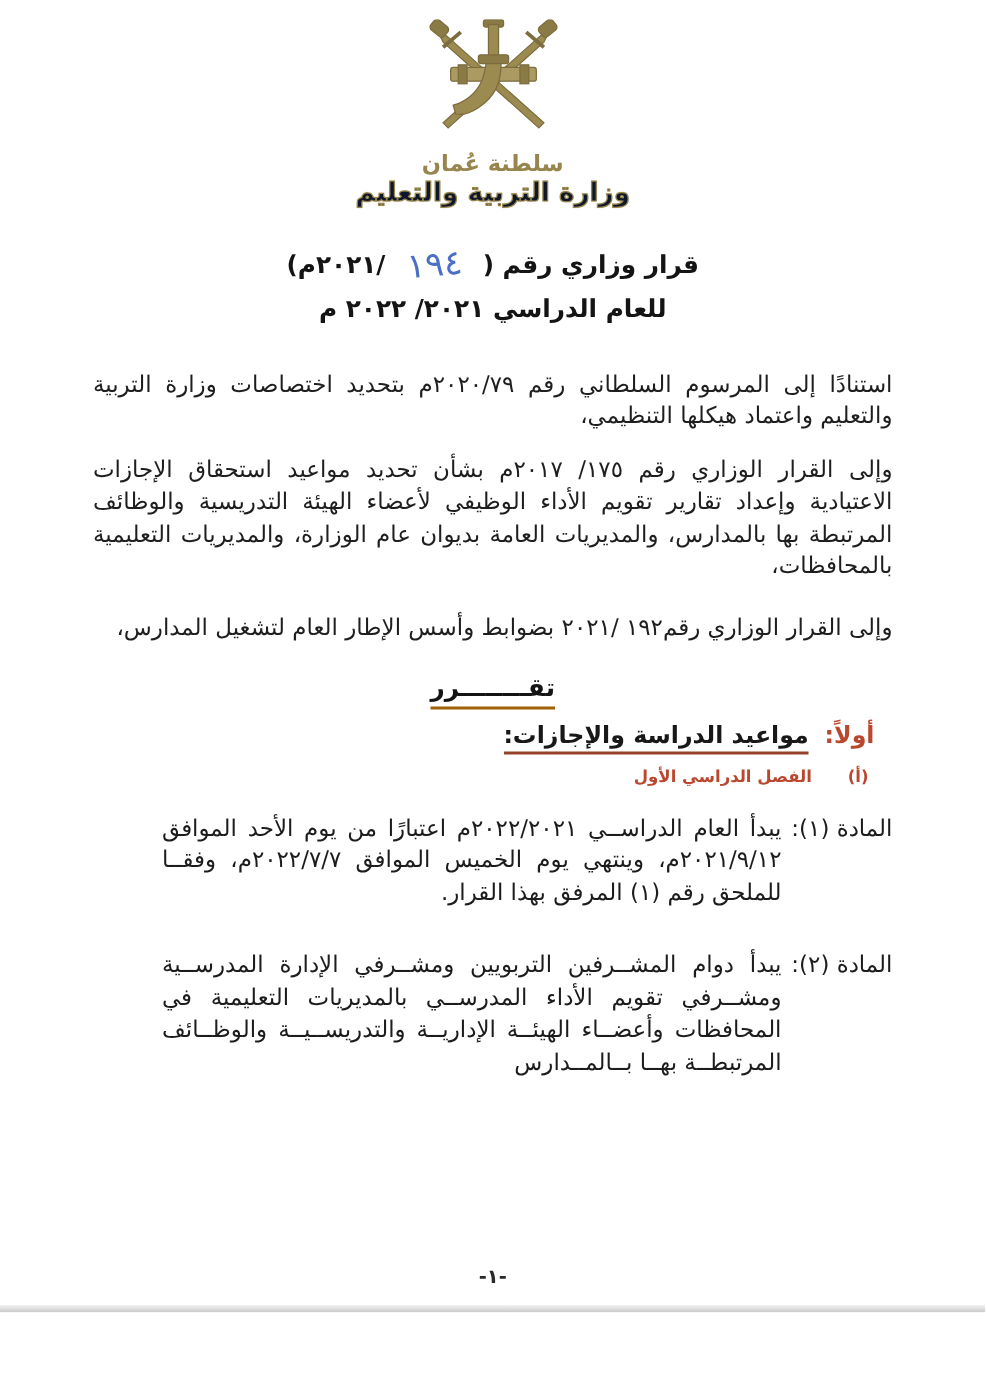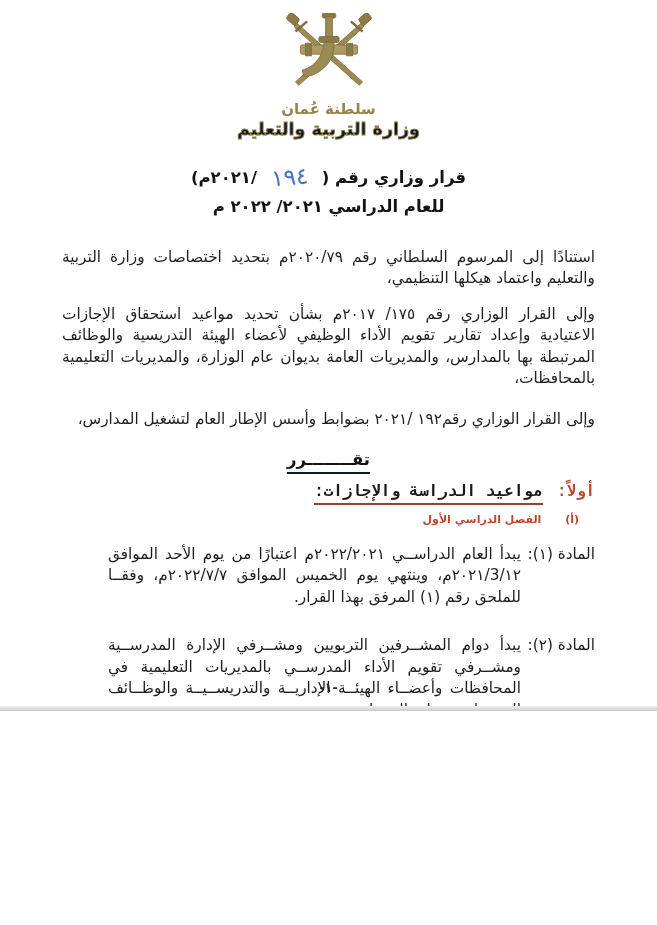--- a/index.html
+++ b/index.html
@@ -1,18 +1,18 @@
 <!DOCTYPE html>
 <html lang="ar" dir="rtl"><head>
 <meta charset="utf-8">
 <style>
   html,body{margin:0;padding:0;background:#ffffff;}
   .page{
     position:relative;
-    width:657px;height:711px;
+    width:657px;height:875px;
     background:#ffffff;
     overflow:hidden;
     direction:rtl;
     font-family:"DejaVu Sans",sans-serif;
     color:#1c1c1c;
     box-sizing:border-box;
     padding:0 62px;
   }
   
   .doc-header{text-align:center;padding-top:13px;line-height:1;}
@@ -42,24 +42,24 @@
   .preamble{margin-top:26px;}
   .para{
     margin:14px 0 12px 0;text-align:justify;
     font-size:15.3px;line-height:21.5px;color:#1e1e1e;
   }
   .para.spaced{line-height:30px;margin-bottom:6px;}
   
   .decide{text-align:center;margin:16px 0 12px 0;}
   .decide-word{
     font-weight:bold;font-size:16.5px;color:#141414;
-    border-bottom:2px solid #0f172a;padding-bottom:3px;
+    border-bottom:2px solid #a16207;padding-bottom:3px;
   }
   
-  .sec-head{font-weight:bold;font-size:15.8px;margin:10px 0 12px 0;font-family:Liberation Mono, monospace;}
+  .sec-head{font-weight:bold;font-size:15.8px;margin:10px 12px 12px 0;}
   .red{color:#b9482f;}
   .sec-title{
     color:#181818;border-bottom:2px solid #96412b;
     padding-bottom:2px;margin-right:5px;
   }
   .sub-head{
     color:#b9482f;font-weight:bold;font-size:11px;
     margin:12px 16px 18px 0;
   }
   .sub-title{margin-right:20px;}
@@ -134,21 +134,21 @@
     <span class="sec-title">مواعيد الدراسة والإجازات:</span>
   </div>
 
   <div class="sub-head">
     <span>(أ)</span>
     <span class="sub-title">الفصل الدراسي الأول</span>
   </div>
 
   <div class="article">
     <div class="art-label">المادة (١):</div>
-    <div class="art-text">يبدأ العام الدراســي ٢٠٢٢/٢٠٢١م اعتبارًا من يوم الأحد الموافق ٢٠٢١/3/١٢م، وينتهي يوم الخميس الموافق ٢٠٢٢/٧/٧م، وفقــا للملحق رقم (١) المرفق بهذا القرار.</div>
+    <div class="art-text">يبدأ العام الدراســي ٢٠٢٢/٢٠٢١م اعتبارًا من يوم الأحد الموافق ٢٠٢١/٩/١٢م، وينتهي يوم الخميس الموافق ٢٠٢٢/٧/٧م، وفقــا للملحق رقم (١) المرفق بهذا القرار.</div>
   </div>
 
   <div class="article">
     <div class="art-label">المادة (٢):</div>
     <div class="art-text">يبدأ دوام المشــرفين التربويين ومشــرفي الإدارة المدرســية ومشــرفي تقويم الأداء المدرســي بالمديريات التعليمية في المحافظات وأعضــاء الهيئــة الإداريــة والتدريســيــة والوظــائف المرتبطــة بهــا بــالمــدارس</div>
   </div>
 
   <footer class="page-num">-١-</footer>
   <div class="scan-edge"></div>
 </div>

